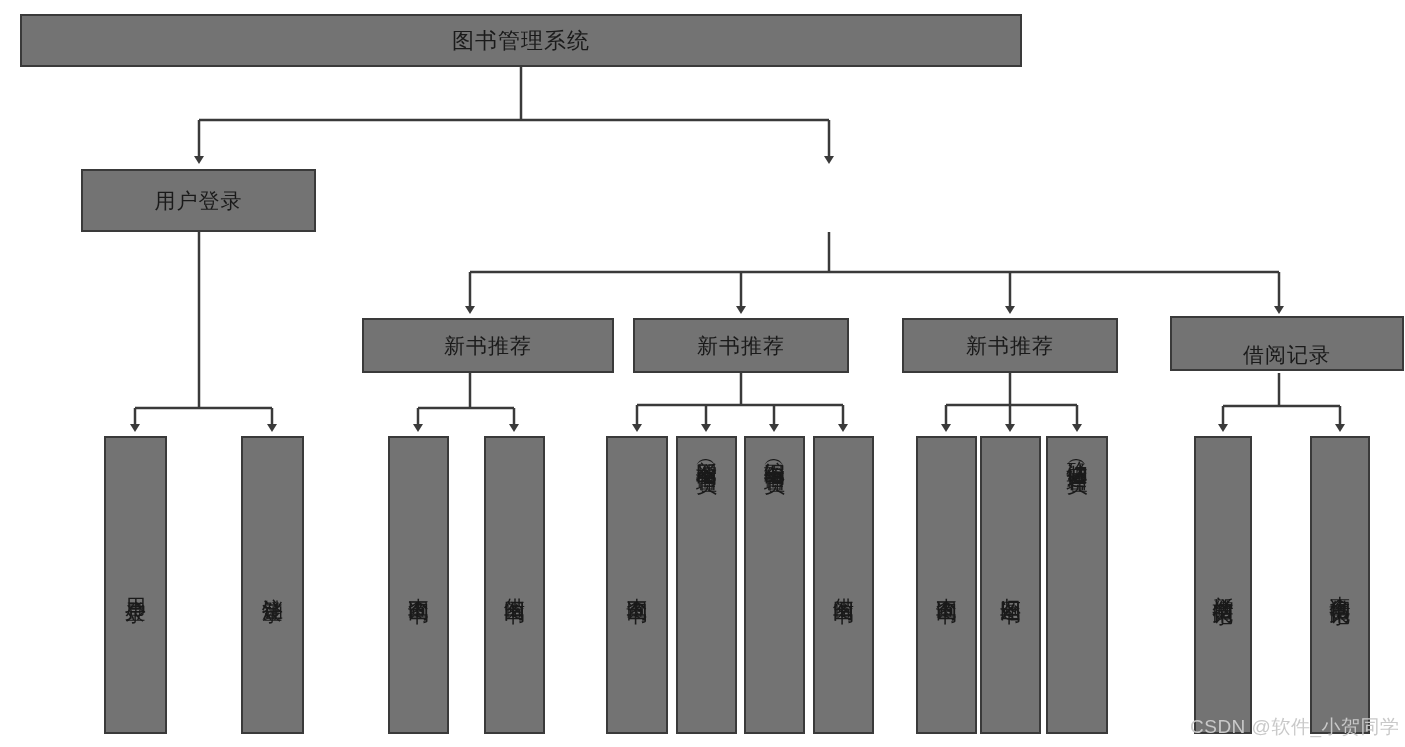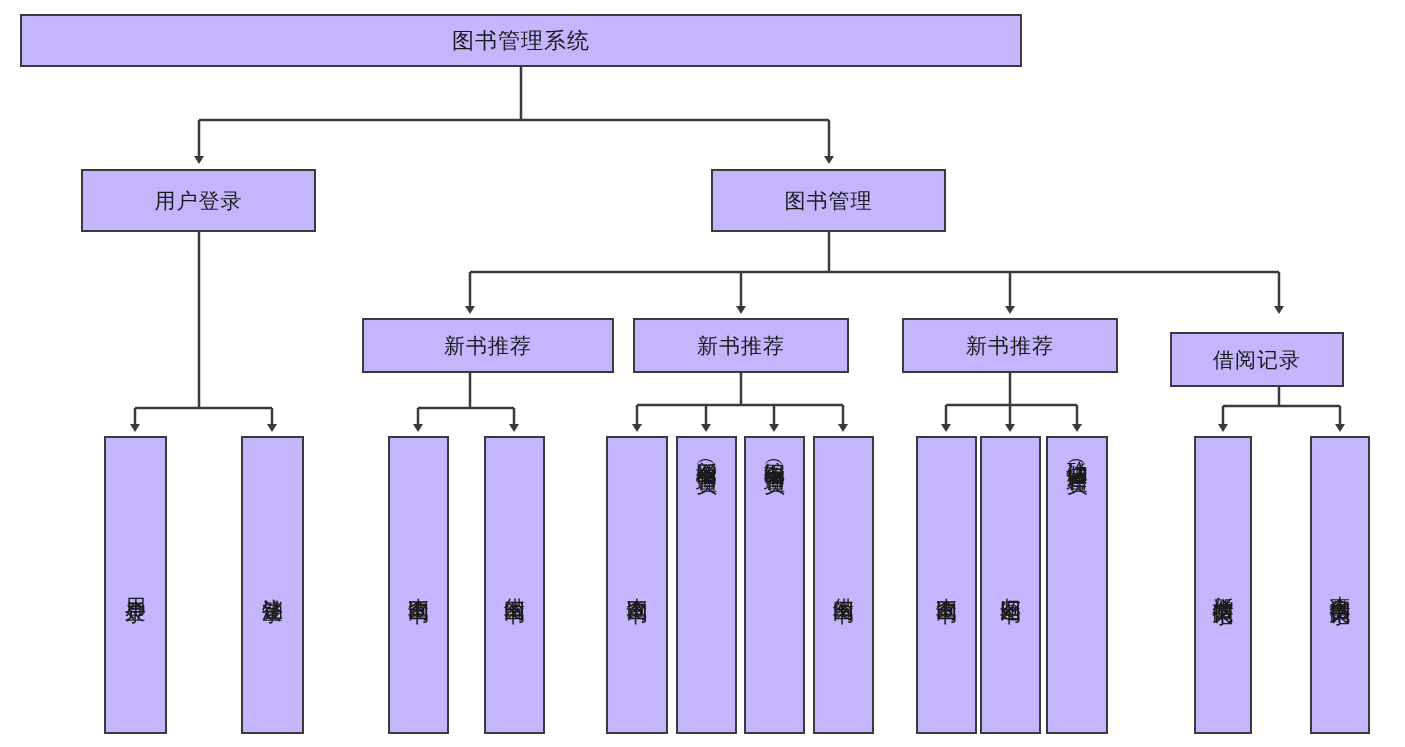--- a/index.html
+++ b/index.html
@@ -9,21 +9,21 @@
     font-family:"Liberation Sans","DejaVu Sans",sans-serif;
     overflow:hidden;
     position:relative;
   }
   #canvas{position:absolute;left:0;top:0;width:1405px;height:747px;}
   svg.edges{position:absolute;left:0;top:0;width:1405px;height:747px;pointer-events:none;}
 
   .node{
     position:absolute;
     box-sizing:border-box;
-    background:#c4b5fd;
+    background:#737373;
     border:2px solid #3a3a3a;
     display:flex;
     align-items:center;
     justify-content:center;
     color:#1a1a1a;
   }
   .node.horiz{ font-size:21px; letter-spacing:1px; }
   .node.root{ font-size:22px; }
 
   .node.vert{
@@ -106,34 +106,31 @@
     </g>
   </svg>
 
   <div class="node horiz root" style="left:20px;top:14px;width:1002px;height:53px;">
     <span>图书管理系统</span>
   </div>
 
   <div class="node horiz" style="left:81px;top:169px;width:235px;height:63px;">
     <span>用户登录</span>
   </div>
-  <div class="node horiz" style="left:711px;top:169px;width:235px;height:63px;">
-    <span>图书管理</span>
-  </div>
 
   <div class="node horiz" style="left:362px;top:318px;width:252px;height:55px;">
     <span>新书推荐</span>
   </div>
   <div class="node horiz" style="left:633px;top:318px;width:216px;height:55px;">
     <span>新书推荐</span>
   </div>
   <div class="node horiz" style="left:902px;top:318px;width:216px;height:55px;">
     <span>新书推荐</span>
   </div>
-  <div class="node horiz" style="left:1170px;top:332px;width:174px;height:55px;">
+  <div class="node horiz" style="left:1170px;top:316px;width:234px;height:55px;align-items:flex-end;">
     <span>借阅记录</span>
   </div>
 
   <div class="node vert" style="left:104px;top:436px;width:63px;height:298px;">
     <span class="vtext">用户登录</span>
   </div>
   <div class="node vert" style="left:241px;top:436px;width:63px;height:298px;">
     <span class="vtext">注销登录</span>
   </div>
 
@@ -167,14 +164,15 @@
     <span class="vtext">确认归还（管理员）</span>
   </div>
 
   <div class="node vert" style="left:1194px;top:436px;width:58px;height:298px;">
     <span class="vtext">新增借阅记录</span>
   </div>
   <div class="node vert" style="left:1310px;top:436px;width:60px;height:298px;">
     <span class="vtext">查询借阅记录</span>
   </div>
 
+  <div class="watermark" style="left:1190px;top:714px;">CSDN @软件_小贺同学</div>
 
 </div>
 
 </body></html>

